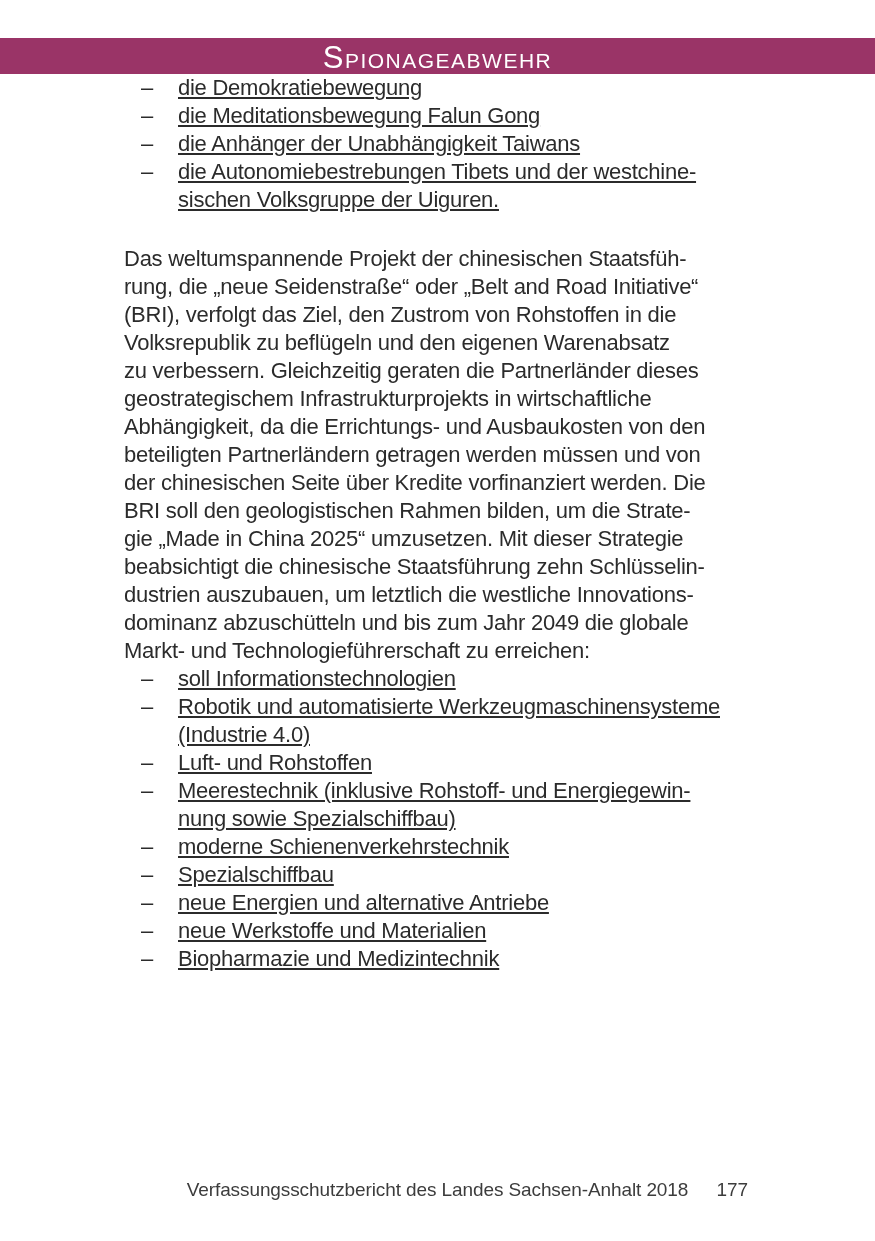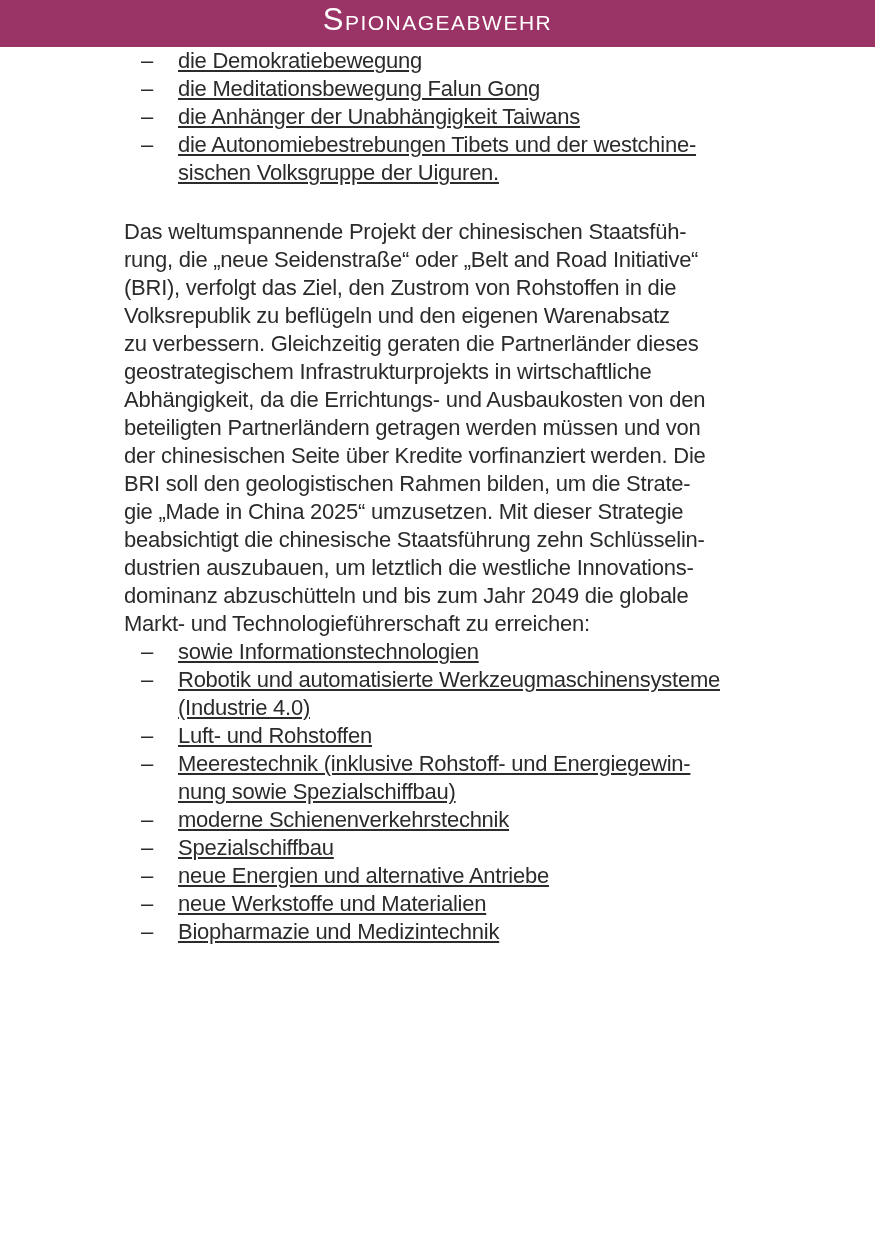--- a/index.html
+++ b/index.html
@@ -10,21 +10,22 @@
   .page {
     position: relative;
     width: 875px;
     height: 1241px;
     background: #ffffff;
     overflow: hidden;
   }
 
   
   .banner {
-    height: 47px;
+    margin-top: 38px;
+    height: 36px;
     width: 100%;
     background: #9A3467;
     text-align: center;
   }
   .banner-title {
     display: block;
     color: #ffffff;
     font-size: 21px;
     font-weight: 400;
     line-height: 40px;
@@ -136,21 +137,21 @@
 gie „Made in China 2025“ umzusetzen. Mit dieser Strategie
 beabsichtigt die chinesische Staatsführung zehn Schlüsselin-
 dustrien auszubauen, um letztlich die westliche Innovations-
 dominanz abzuschütteln und bis zum Jahr 2049 die globale
 Markt- und Technologieführerschaft zu erreichen:</p>
 
     <ul class="dash-list">
 
         <li class="dash-item">
           <span class="dash">–</span>
-          <span class="item-text">sowie Informationstechnologien</span>
+          <span class="item-text">soll Informationstechnologien</span>
         </li>
 
         <li class="dash-item">
           <span class="dash">–</span>
           <span class="item-text">Robotik und automatisierte Werkzeugmaschinensysteme
 (Industrie 4.0)</span>
         </li>
 
         <li class="dash-item">
           <span class="dash">–</span>
@@ -184,14 +185,18 @@
         </li>
 
         <li class="dash-item">
           <span class="dash">–</span>
           <span class="item-text">Biopharmazie und Medizintechnik</span>
         </li>
       </ul>
 
   </main>
 
+  <footer class="footer">
+    <span class="footer-title">Verfassungsschutzbericht des Landes Sachsen-Anhalt 2018</span>
+    <span class="footer-page">177</span>
+  </footer>
 
 </div>
 
 </body></html>

